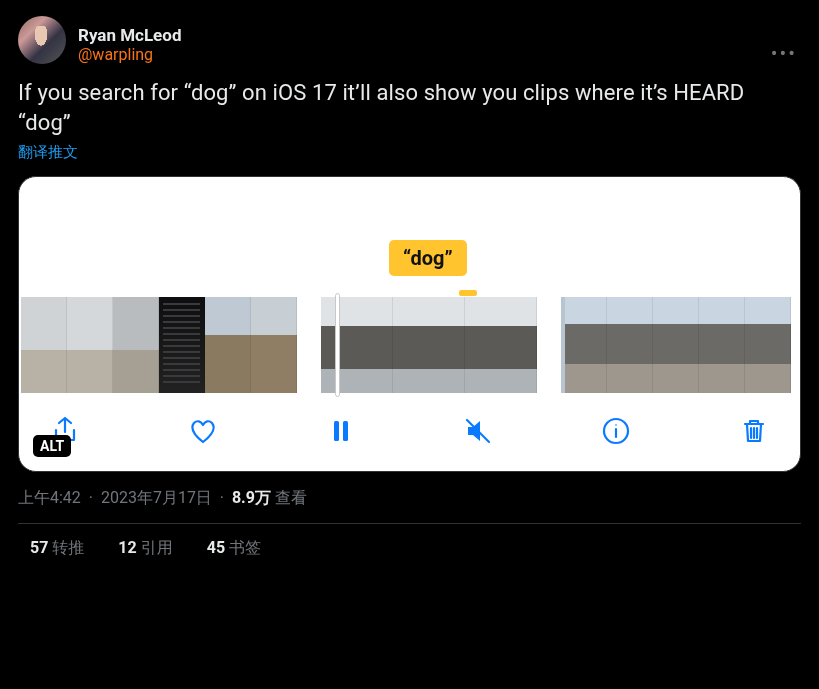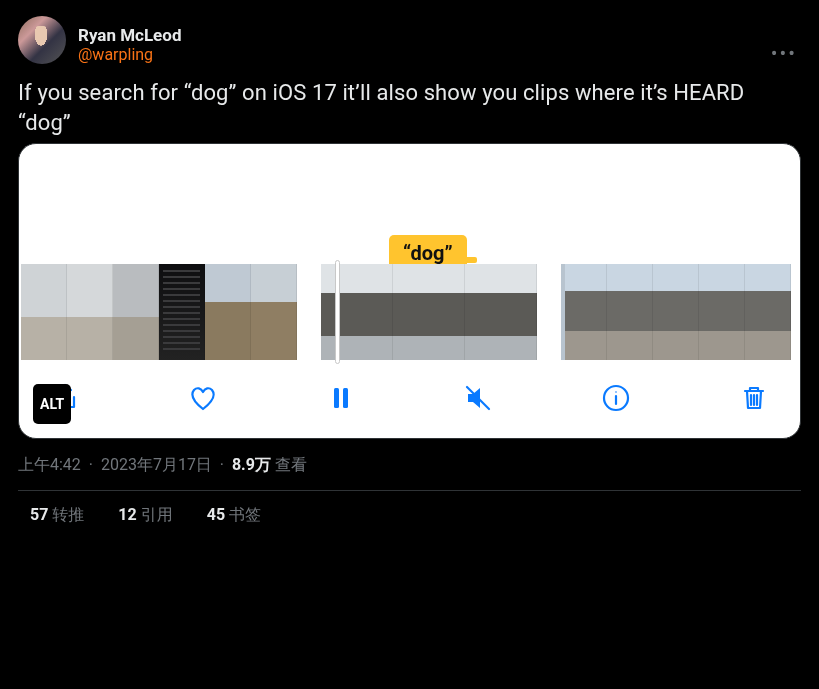--- a/index.html
+++ b/index.html
@@ -74,21 +74,21 @@
     position: relative;
     border: 1px solid #2f3336;
   }
   .media-top {
     height: 120px;
     position: relative;
   }
   .dog-tag {
     position: absolute;
     left: 370px;
-    top: 91px;
+    top: 63px;
     background: #ffc42e;
     color: #111;
     font-weight: 700;
     font-size: 20px;
     padding: 6px 14px;
     border-radius: 5px;
   }
   .tick {
     position:absolute;
     left:440px; top:113px;
@@ -149,21 +149,21 @@
   }
   .tool svg { width: 32px; height: 32px; stroke:#0a7aff; fill:none; stroke-width:2.2; stroke-linecap:round; stroke-linejoin:round;}
   .tool.pause svg rect{ fill:#0a7aff; stroke:none;}
   .alt-badge {
     position:absolute;
     left: 14px; bottom: 14px;
     background:#000;
     color:#fff;
     font-size:14px;
     font-weight:700;
-    padding: 12px 7px;
+    padding: 3px 7px;
     border-radius:5px;
   }
   .meta {
     color:#71767b;
     font-size:16px;
     margin-top: 16px;
     padding-bottom: 14px;
   }
   .meta .bold { color:#e7e9ea; font-weight:700;}
   .divider {
@@ -187,20 +187,21 @@
   <div class="header">
     <div class="avatar"></div>
     <div class="names">
       <div class="display-name">Ryan McLeod</div>
       <div class="handle">@warpling</div>
     </div>
     <div class="more">•••</div>
   </div>
 
   <div class="tweet-text">If you search for “dog” on iOS 17 it’ll also show you clips where it’s HEARD “dog”</div>
+  <div class="translate">翻译推文</div>
 
   <div class="media-card">
     <div class="media-top">
       <div class="dog-tag">“dog”</div>
       <div class="tick"></div>
     </div>
 
     <div class="timeline">
       <div class="clip-group g1">
         <div class="frame"></div>

